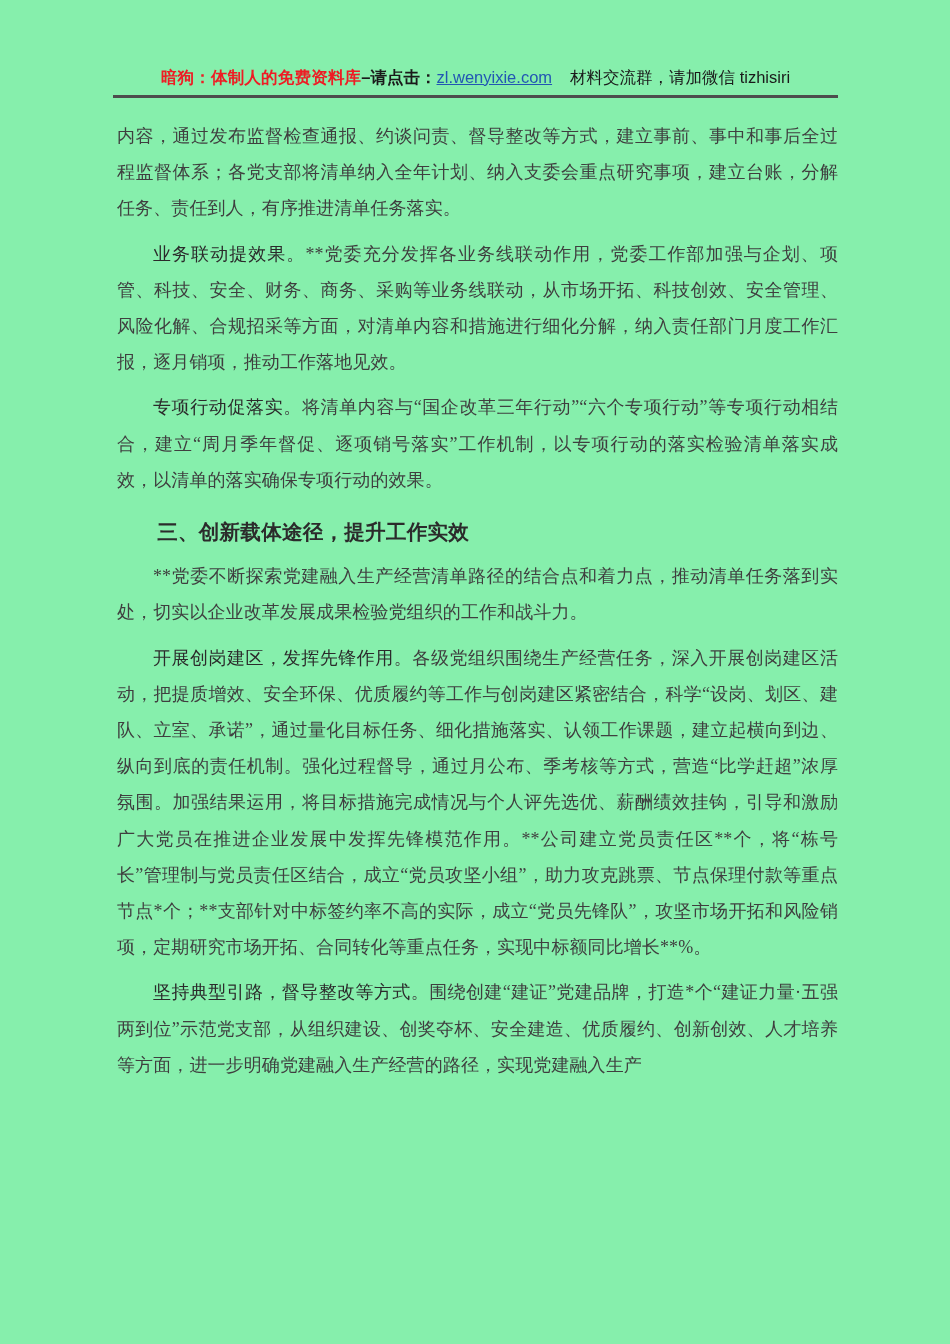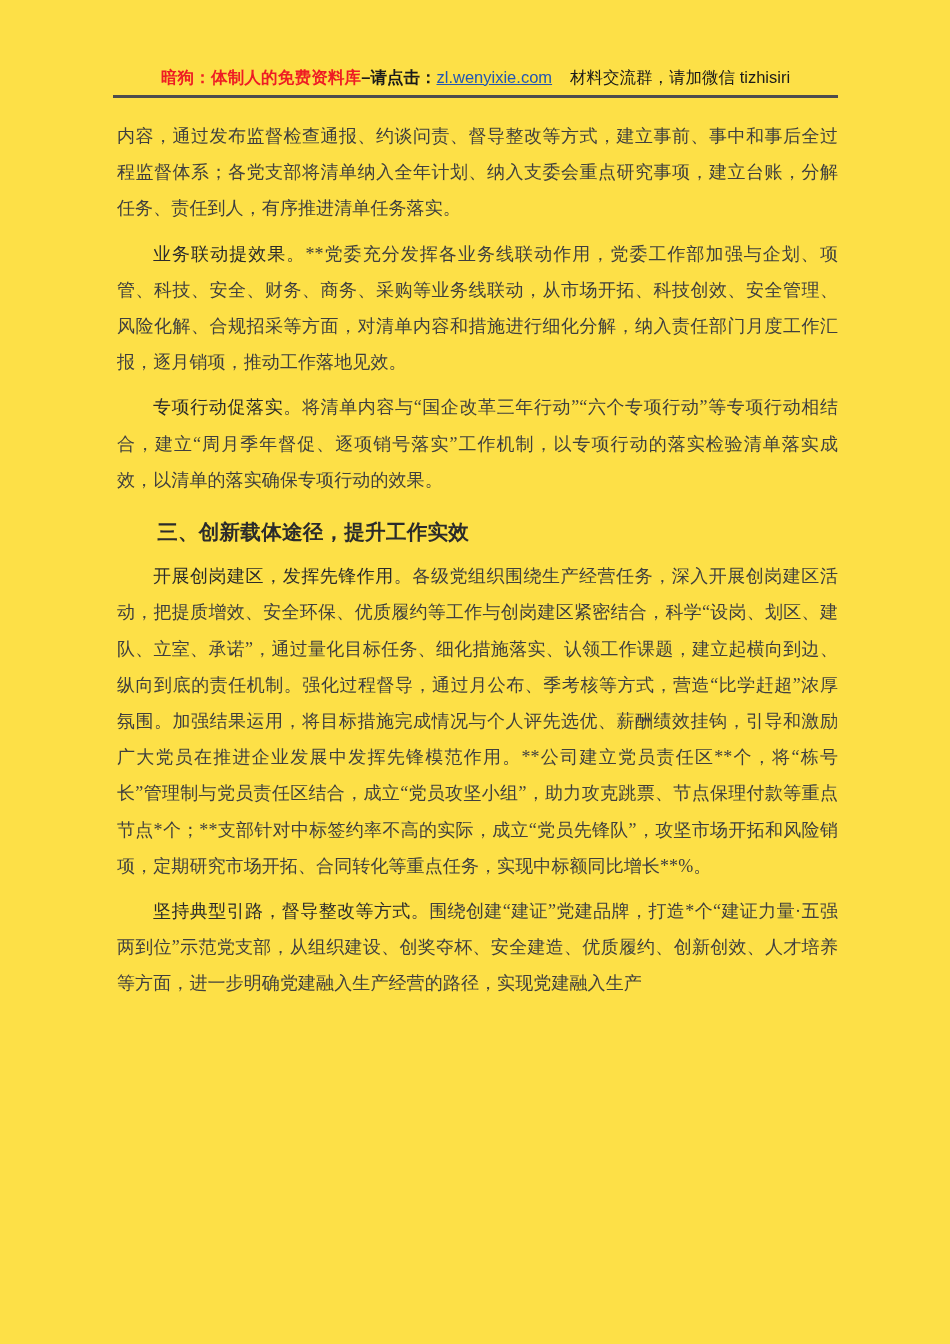--- a/index.html
+++ b/index.html
@@ -12,21 +12,21 @@
     height: 1344px;
     font-family: "Liberation Serif", "DejaVu Serif", serif;
     color: #3c3c3c;
     overflow: hidden;
   }
 
   .page {
     position: relative;
     width: 950px;
     height: 1344px;
-    background: #fde047;
+    background: #86efac;
     box-sizing: border-box;
   }
 
   
   .promo-header {
     position: absolute;
     left: 113px;
     top: 62px;
     width: 725px;
     height: 36px;
@@ -124,20 +124,21 @@
   <div class="doc-body">
 
     <p class="para no-indent"><span>内容，通过发布监督检查通报、约谈问责、督导整改等方式，建立事前、事中和事后全过程监督体系；各党支部将清单纳入全年计划、纳入支委会重点研究事项，建立台账，分解任务、责任到人，有序推进清单任务落实。</span></p>
 
     <p class="para"><span class="lead">业务联动提效果</span><span>。**党委充分发挥各业务线联动作用，党委工作部加强与企划、项管、科技、安全、财务、商务、采购等业务线联动，从市场开拓、科技创效、安全管理、风险化解、合规招采等方面，对清单内容和措施进行细化分解，纳入责任部门月度工作汇报，逐月销项，推动工作落地见效。</span></p>
 
     <p class="para"><span class="lead">专项行动促落实</span><span>。将清单内容与“国企改革三年行动”“六个专项行动”等专项行动相结合，建立“周月季年督促、逐项销号落实”工作机制，以专项行动的落实检验清单落实成效，以清单的落实确保专项行动的效果。</span></p>
 
     <h2 class="section-heading">三、创新载体途径，提升工作实效</h2>
 
+    <p class="para"><span>**党委不断探索党建融入生产经营清单路径的结合点和着力点，推动清单任务落到实处，切实以企业改革发展成果检验党组织的工作和战斗力。</span></p>
 
     <p class="para"><span class="lead">开展创岗建区，发挥先锋作用</span><span>。各级党组织围绕生产经营任务，深入开展创岗建区活动，把提质增效、安全环保、优质履约等工作与创岗建区紧密结合，科学“设岗、划区、建队、立室、承诺”，通过量化目标任务、细化措施落实、认领工作课题，建立起横向到边、纵向到底的责任机制。强化过程督导，通过月公布、季考核等方式，营造“比学赶超”浓厚氛围。加强结果运用，将目标措施完成情况与个人评先选优、薪酬绩效挂钩，引导和激励广大党员在推进企业发展中发挥先锋模范作用。**公司建立党员责任区**个，将“栋号长”管理制与党员责任区结合，成立“党员攻坚小组”，助力攻克跳票、节点保理付款等重点节点*个；**支部针对中标签约率不高的实际，成立“党员先锋队”，攻坚市场开拓和风险销项，定期研究市场开拓、合同转化等重点任务，实现中标额同比增长**%。</span></p>
 
 
     <p class="para"><span class="lead">坚持典型引路，督导整改等方式</span><span>。围绕创建“建证”党建品牌，打造*个“建证力量·五强两到位”示范党支部，从组织建设、创奖夺杯、安全建造、优质履约、创新创效、人才培养等方面，进一步明确党建融入生产经营的路径，实现党建融入生产</span></p>
 
   </div>
 </div>
 
 </body></html>

